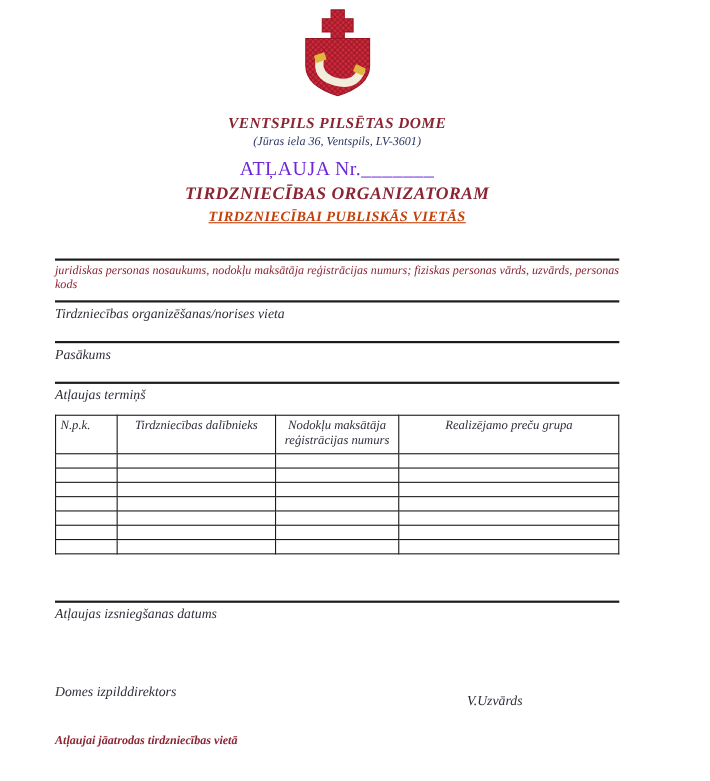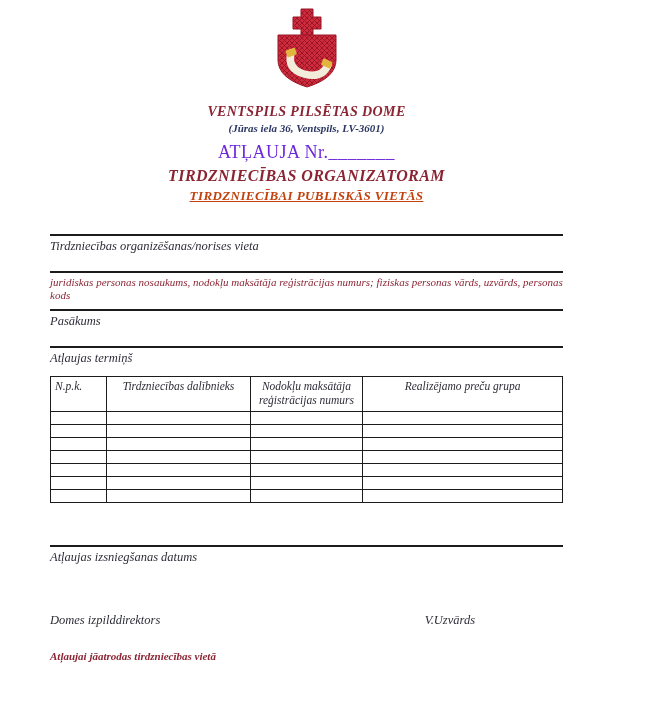--- a/index.html
+++ b/index.html
@@ -25,21 +25,20 @@
     font-weight: bold;
     font-style: italic;
     letter-spacing: 0.4px;
     color: #8b2433;
   }
   .address {
     margin-top: 2px;
     font-size: 11px;
     font-style: italic;
     color: #2c3763;
-    font-weight: bold;
   }
   .permit-title {
     margin-top: 8px;
     font-size: 18px;
     font-weight: normal;
     letter-spacing: 0.5px;
     color: #6d28d9;
   }
   .subtitle1 {
     margin-top: 4px;
@@ -106,21 +105,21 @@
     margin-top: 48px;
     display: flex;
     justify-content: space-between;
     align-items: center;
   }
   .sign-title, .sign-name {
     font-size: 12.5px;
     font-style: italic;
     color: #2d2d38;
   }
-  .sign-name { margin-right: 88px; }
+  .sign-name { margin-right: 88px; margin-top: 16px; }
   .note {
     margin-top: 22px;
     font-size: 11px;
     font-weight: bold;
     font-style: italic;
     color: #8b2433;
   }
 </style>
 </head>
 <body>
@@ -146,26 +145,26 @@
   <div class="header-text">
     <div class="org-name">VENTSPILS PILSĒTAS DOME</div>
     <div class="address">(Jūras iela 36, Ventspils, LV-3601)</div>
     <div class="permit-title">ATĻAUJA Nr._______</div>
     <div class="subtitle1">TIRDZNIECĪBAS ORGANIZATORAM</div>
     <div class="subtitle2">TIRDZNIECĪBAI PUBLISKĀS VIETĀS</div>
   </div>
 
   <div class="form-body">
 
+    <div class="field field-caption">
+      <div class="field-caption-label">juridiskas personas nosaukums, nodokļu maksātāja reģistrācijas numurs; fiziskas personas vārds, uzvārds, personas kods</div>
+    </div>
+
     <div class="field field-std">
       <div class="field-label">Tirdzniecības organizēšanas/norises vieta</div>
-    </div>
-
-    <div class="field field-caption">
-      <div class="field-caption-label">juridiskas personas nosaukums, nodokļu maksātāja reģistrācijas numurs; fiziskas personas vārds, uzvārds, personas kods</div>
     </div>
 
     <div class="field field-std">
       <div class="field-label">Pasākums</div>
     </div>
 
     <div class="field">
       <div class="field-label">Atļaujas termiņš</div>
     </div>
 

